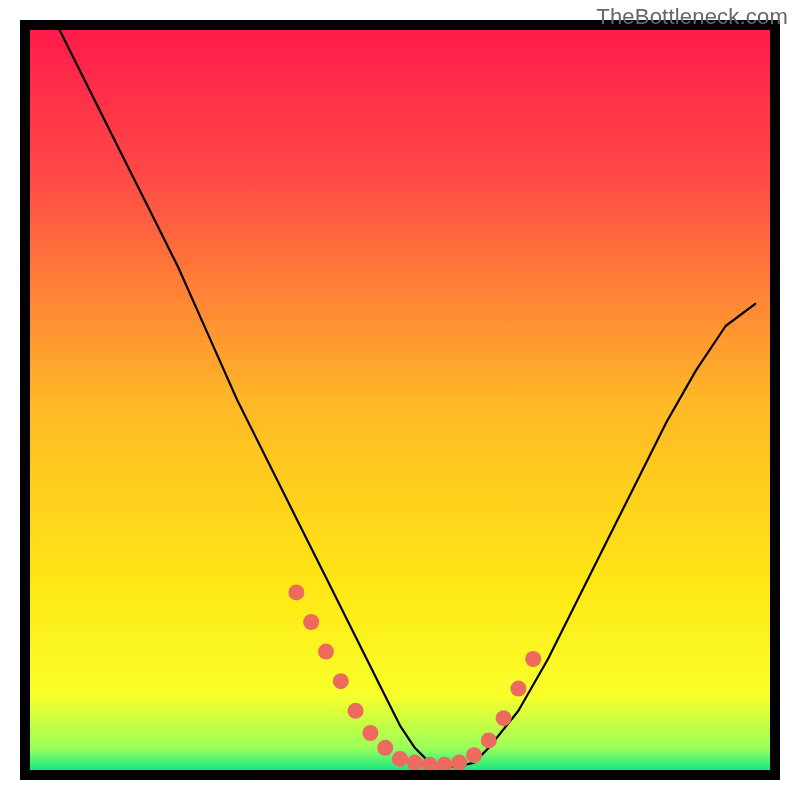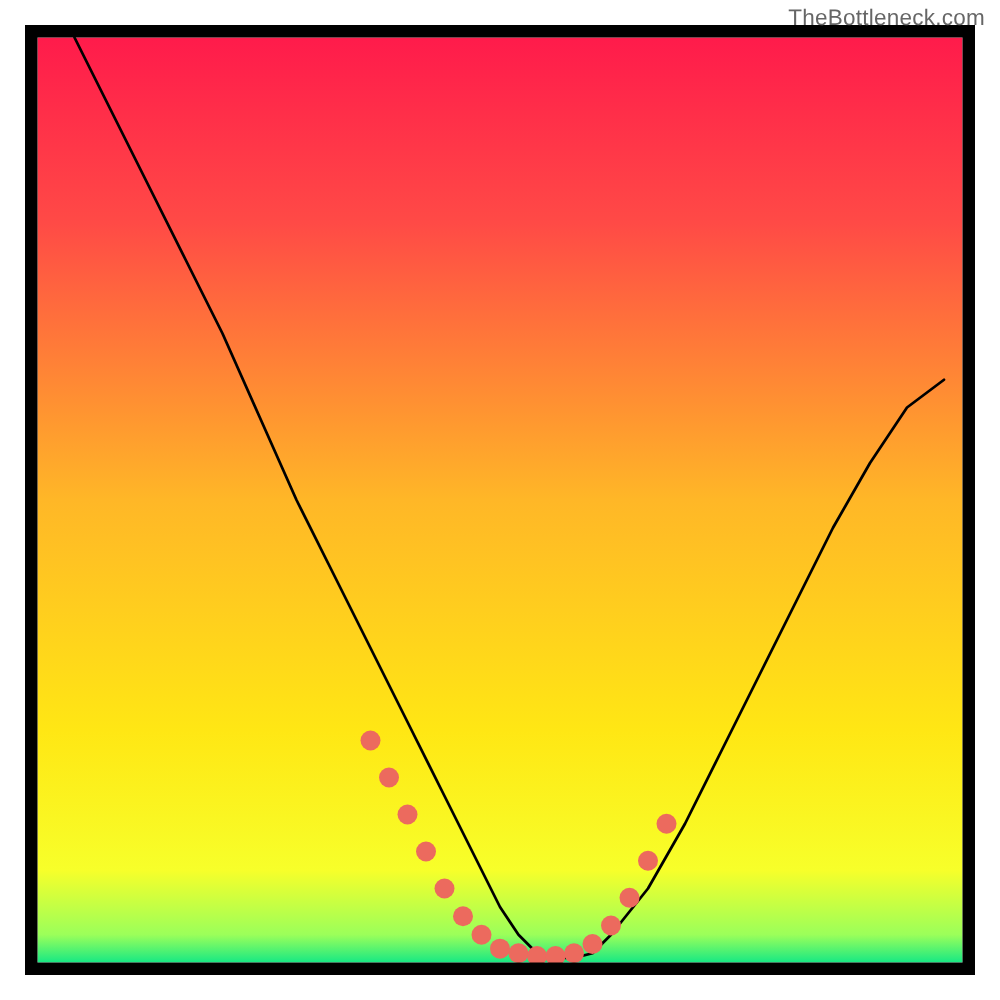--- a/index.html
+++ b/index.html
@@ -14,21 +14,21 @@
   .stage {
     position: relative;
     width: 800px;
     height: 800px;
   }
   .watermark {
     position: absolute;
     top: 4px;
     right: 12px;
     color: #666666;
-    font-size: 18px;
+    font-size: 22px;
     font-weight: 400;
     letter-spacing: 0.2px;
     z-index: 10;
   }
   svg {
     display: block;
   }
 </style>
 </head>
 <body>

